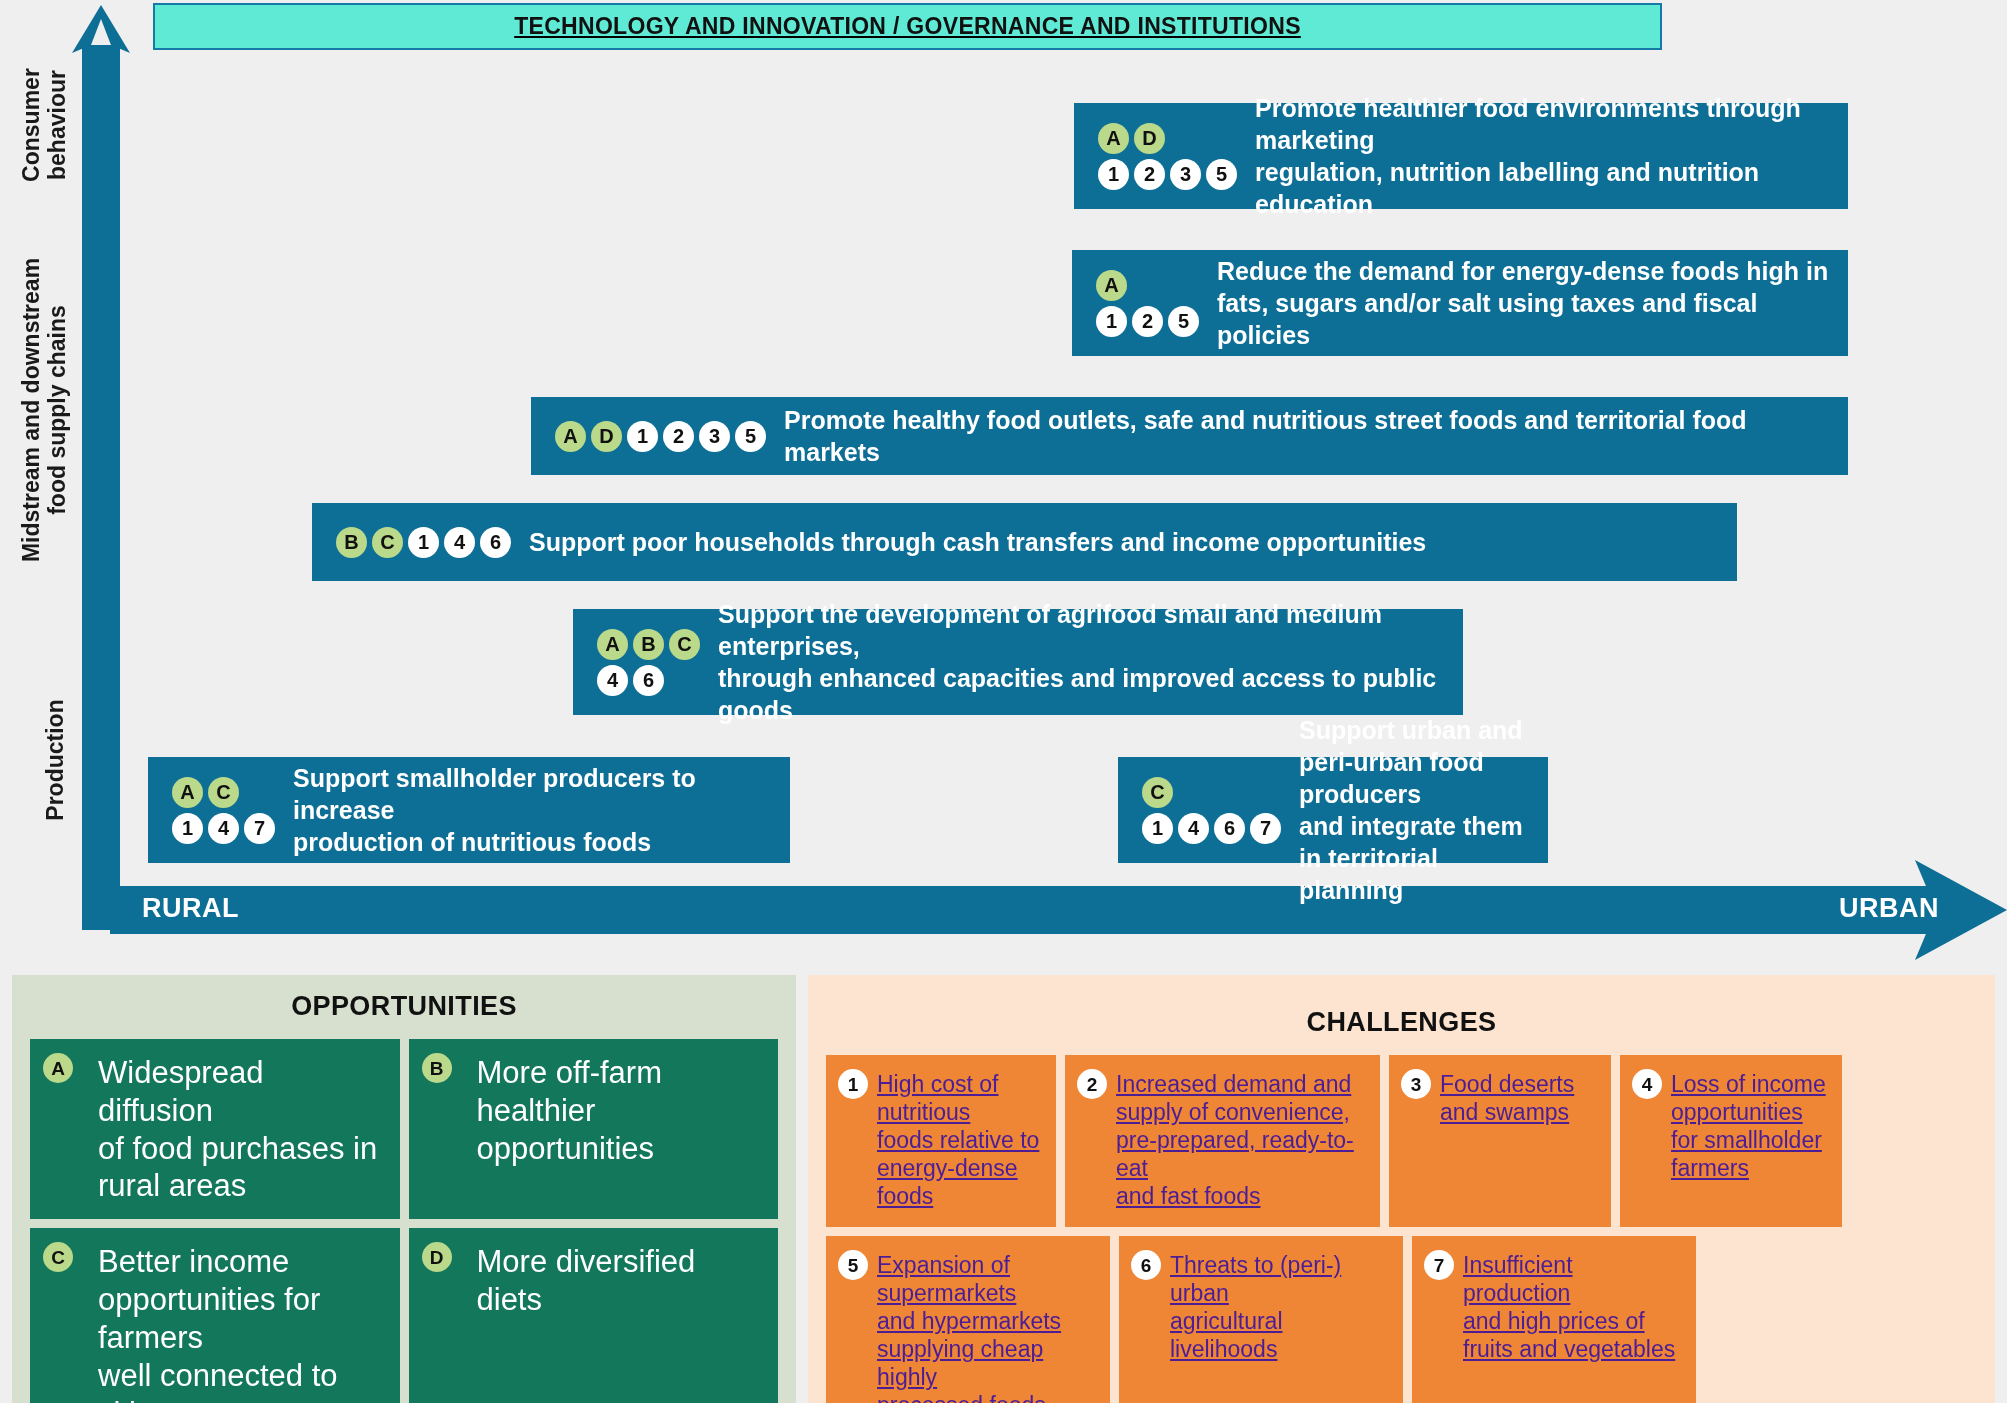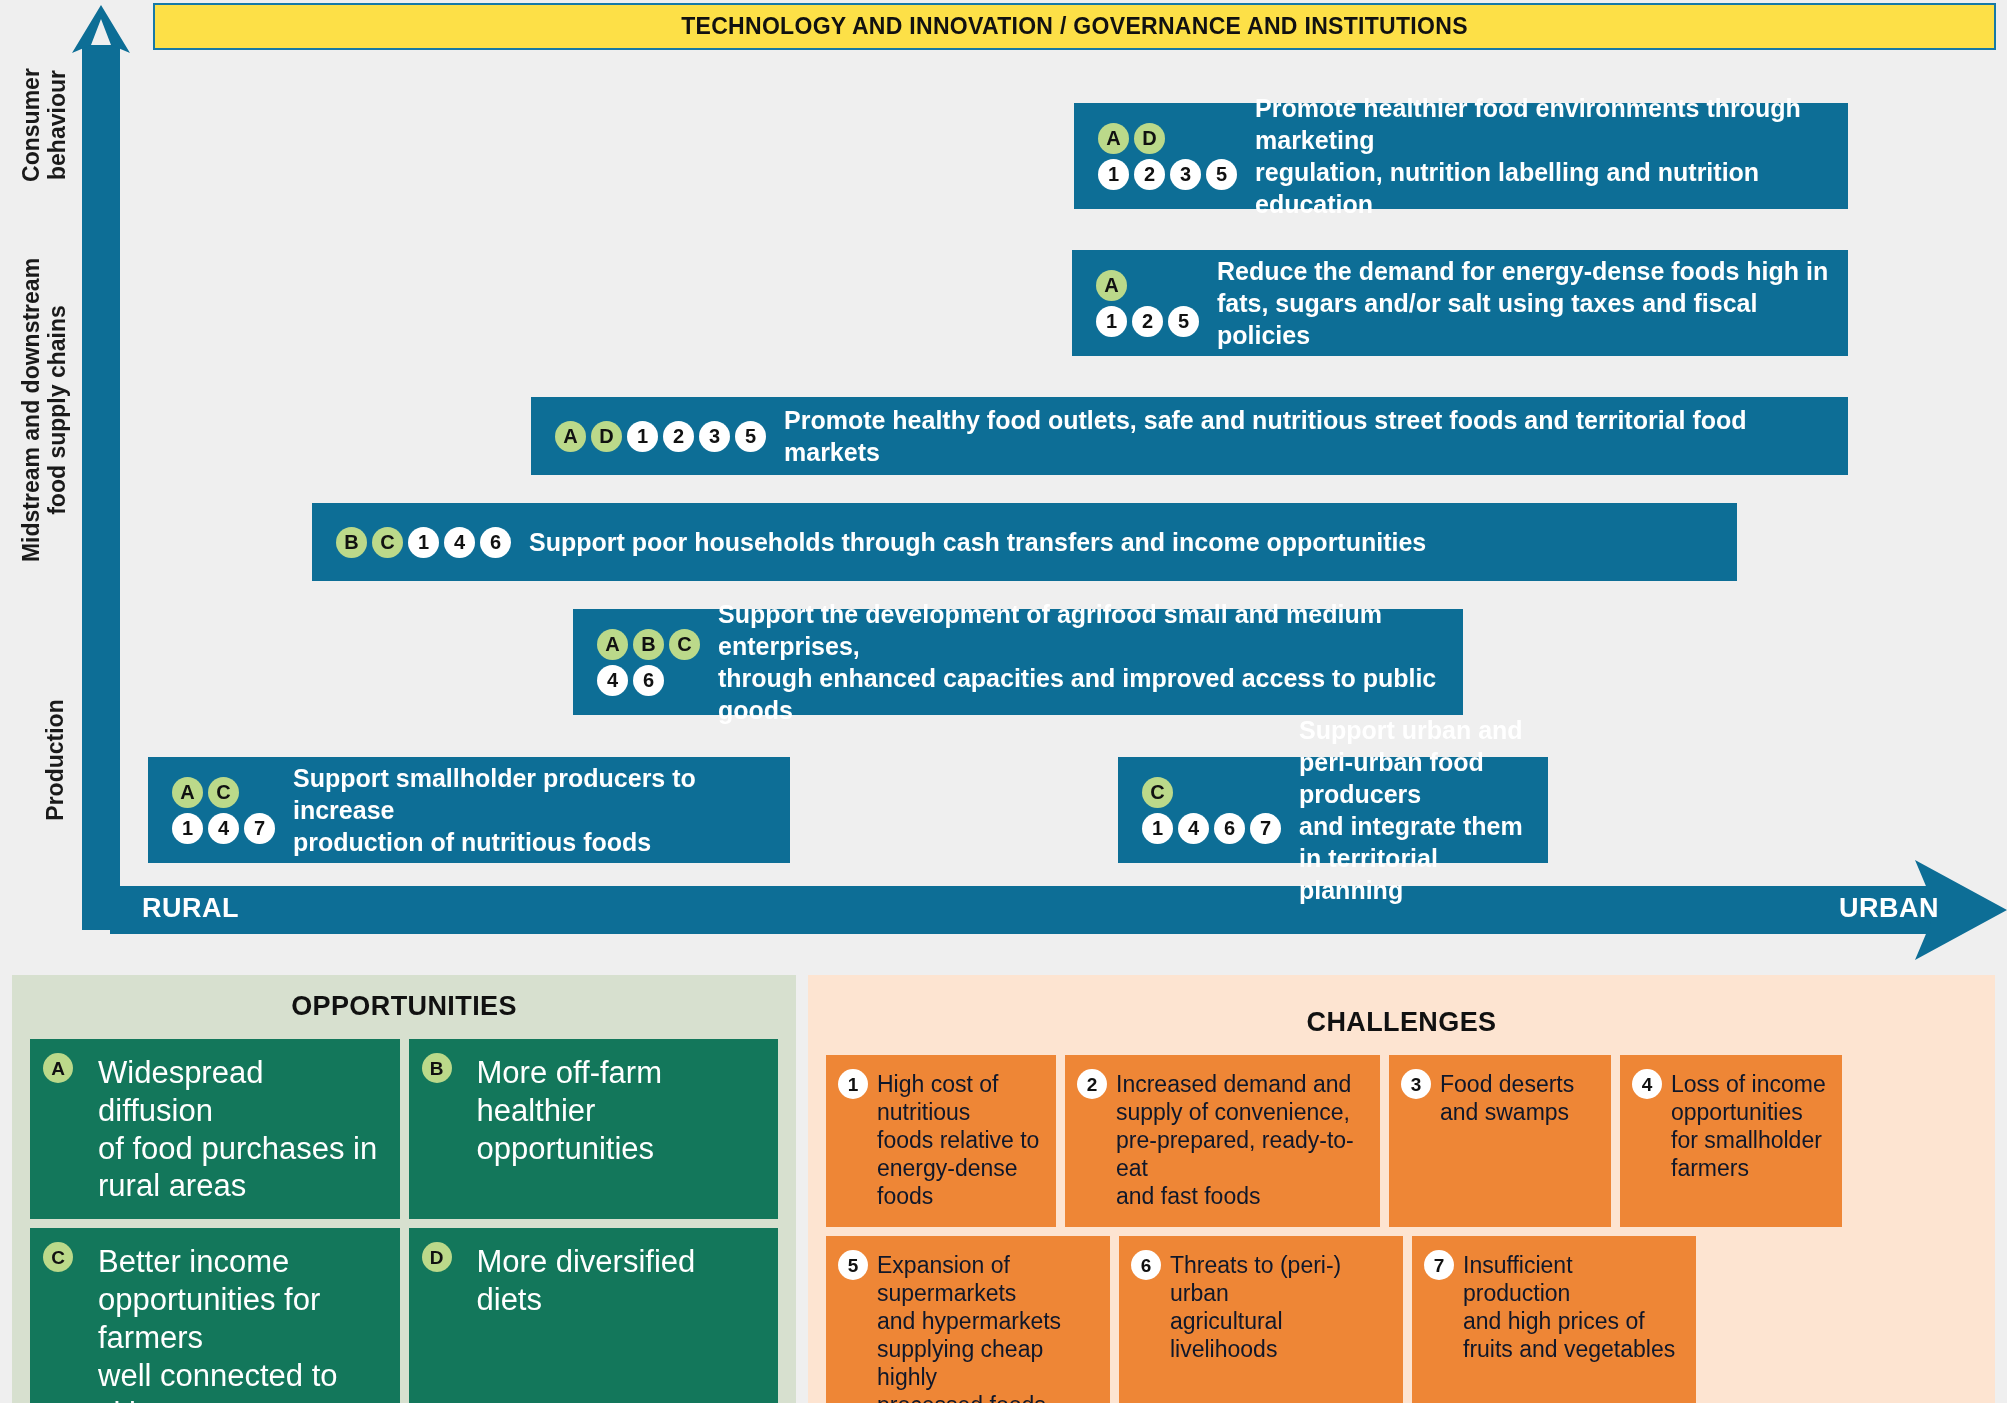--- a/index.html
+++ b/index.html
@@ -50,24 +50,24 @@
     font-size: 23px; font-weight: bold; color: #1A1A1A;
     text-align: center; line-height: 1.15;
     white-space: pre-line;
   }
   #ylab-consumer { left: 18px; top: 235px; width: 220px; }
   #ylab-mid      { left: 18px; top: 600px; width: 380px; }
   #ylab-prod     { left: 42px; top: 855px; width: 190px; }
 
   
   #banner {
-    position: absolute; left: 153px; top: 3px; width: 1843px; height: 47px;
+    position: absolute; left: 153px; top: 3px; width: 1509px; height: 47px;
     border: 2.5px solid #1779A6;
-    background: #fde047;
-    display: flex; align-items: center; justify-content: center;
+    background: #5eead4;
+    display: flex; align-items: center; justify-content: center; text-decoration: underline;
   }
   #banner-text {
     font-size: 23px; font-weight: bold; color: #111;
     letter-spacing: 0.3px;
   }
 
   
   .bar {
     position: absolute;
     background: #0D6E96;
@@ -124,22 +124,22 @@
     white-space: pre-line; padding-top: 1px; margin-left: 16px;
   }
 
   .chal-row { display: flex; gap: 9px; margin-bottom: 9px; }
   .chal-card {
     background: #EE8636;
     padding: 14px 13px 14px 12px;
     display: flex; gap: 9px; align-items: flex-start;
   }
   .chal-card .card-text {
-    color: #0f172a; font-size: 23px; line-height: 1.22;
-    white-space: pre-line; padding-top: 1px;
+    color: #4c1d95; font-size: 23px; line-height: 1.22;
+    white-space: pre-line; padding-top: 1px; text-decoration: underline;
   }
   .chal-row.r1 .chal-card { min-height: 172px; }
   .chal-row.r2 .chal-card { min-height: 172px; }
 
   .key-badge {
     flex: 0 0 auto;
     width: 30px; height: 30px; border-radius: 50%;
     display: flex; align-items: center; justify-content: center;
     font-size: 19px; font-weight: bold; color: #111; line-height: 1;
   }

